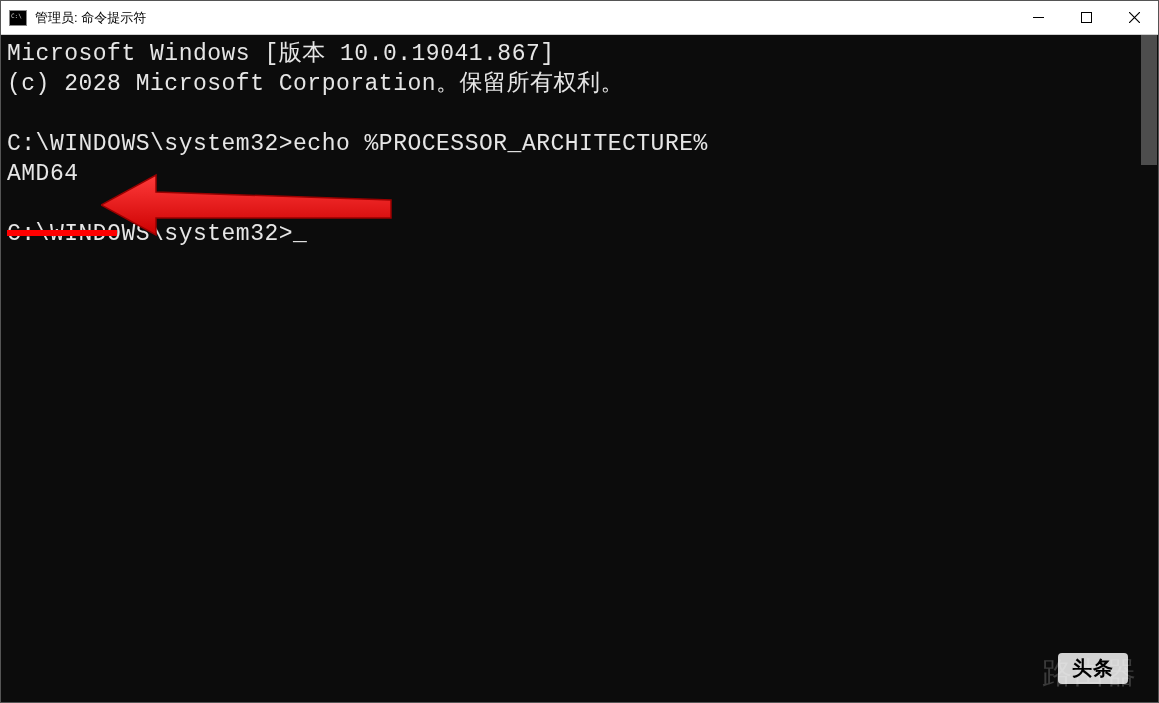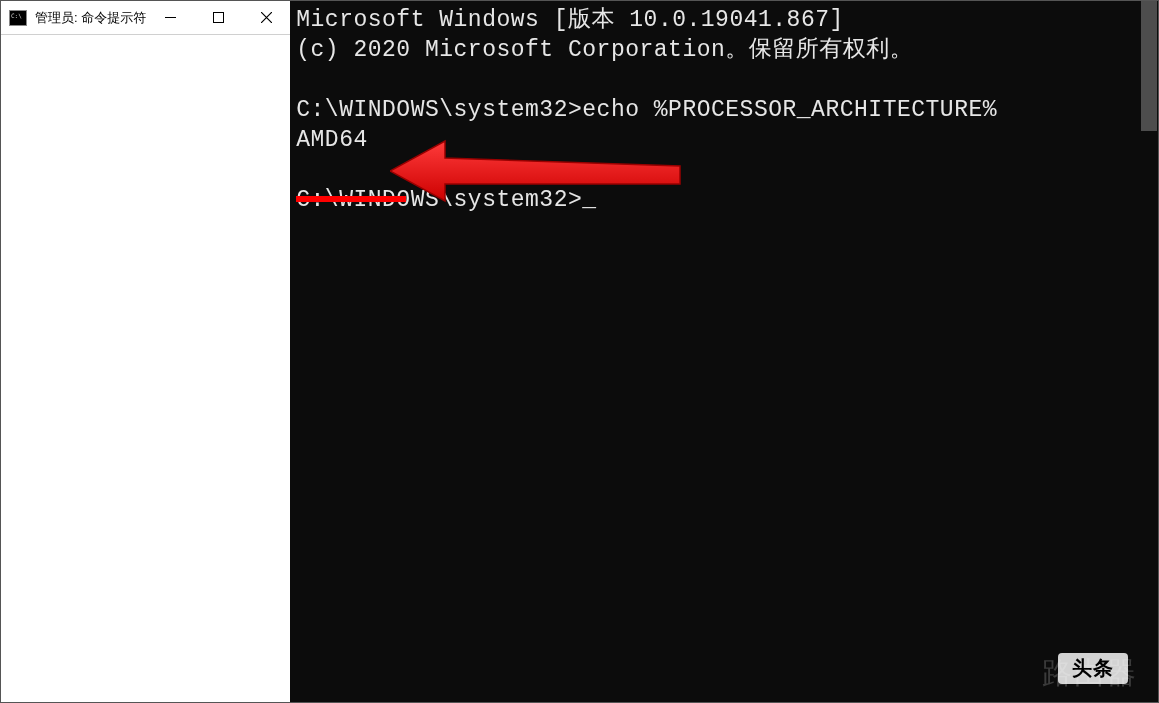--- a/index.html
+++ b/index.html
@@ -13,21 +13,21 @@
       font-family: "Segoe UI", Tahoma, sans-serif;
       background: #f0f0f0;
       overflow: hidden;
       position: relative;
     }
     .window {
       width: 1159px;
       height: 703px;
       border: 1px solid #555;
       display: flex;
-      flex-direction: row;
+      flex-direction: column;
       background: #fff;
     }
     .titlebar {
       height: 34px;
       background: #ffffff;
       display: flex;
       align-items: center;
       padding-left: 8px;
       border-bottom: 1px solid #d0d0d0;
       flex-shrink: 0;
@@ -167,21 +167,21 @@
       <div class="win-ctrl close">
         <svg width="11" height="11" viewBox="0 0 11 11">
             <path d="M0 0 L11 11 M11 0 L0 11" stroke="currentColor" stroke-width="1.2"></path>
           </svg>
       </div>
     </div>
   </div>
 
   <div class="terminal-wrap">
     <div class="terminal"><span>Microsoft Windows [版本 10.0.19041.867]</span>
-<span>(c) 2020 Microsoft Corporation。保留所有权利。</span>
+<span>(c) 2028 Microsoft Corporation。保留所有权利。</span>
 <span></span>
 <span>C:\WINDOWS\system32&gt;</span><span>echo %PROCESSOR_ARCHITECTURE%</span>
 <span>AMD64</span>
 <span></span>
 <span>C:\WINDOWS\system32&gt;</span><span>_</span></div>
 
     <div class="scrollbar">
       <div class="scrollbar-thumb"></div>
     </div>
 

